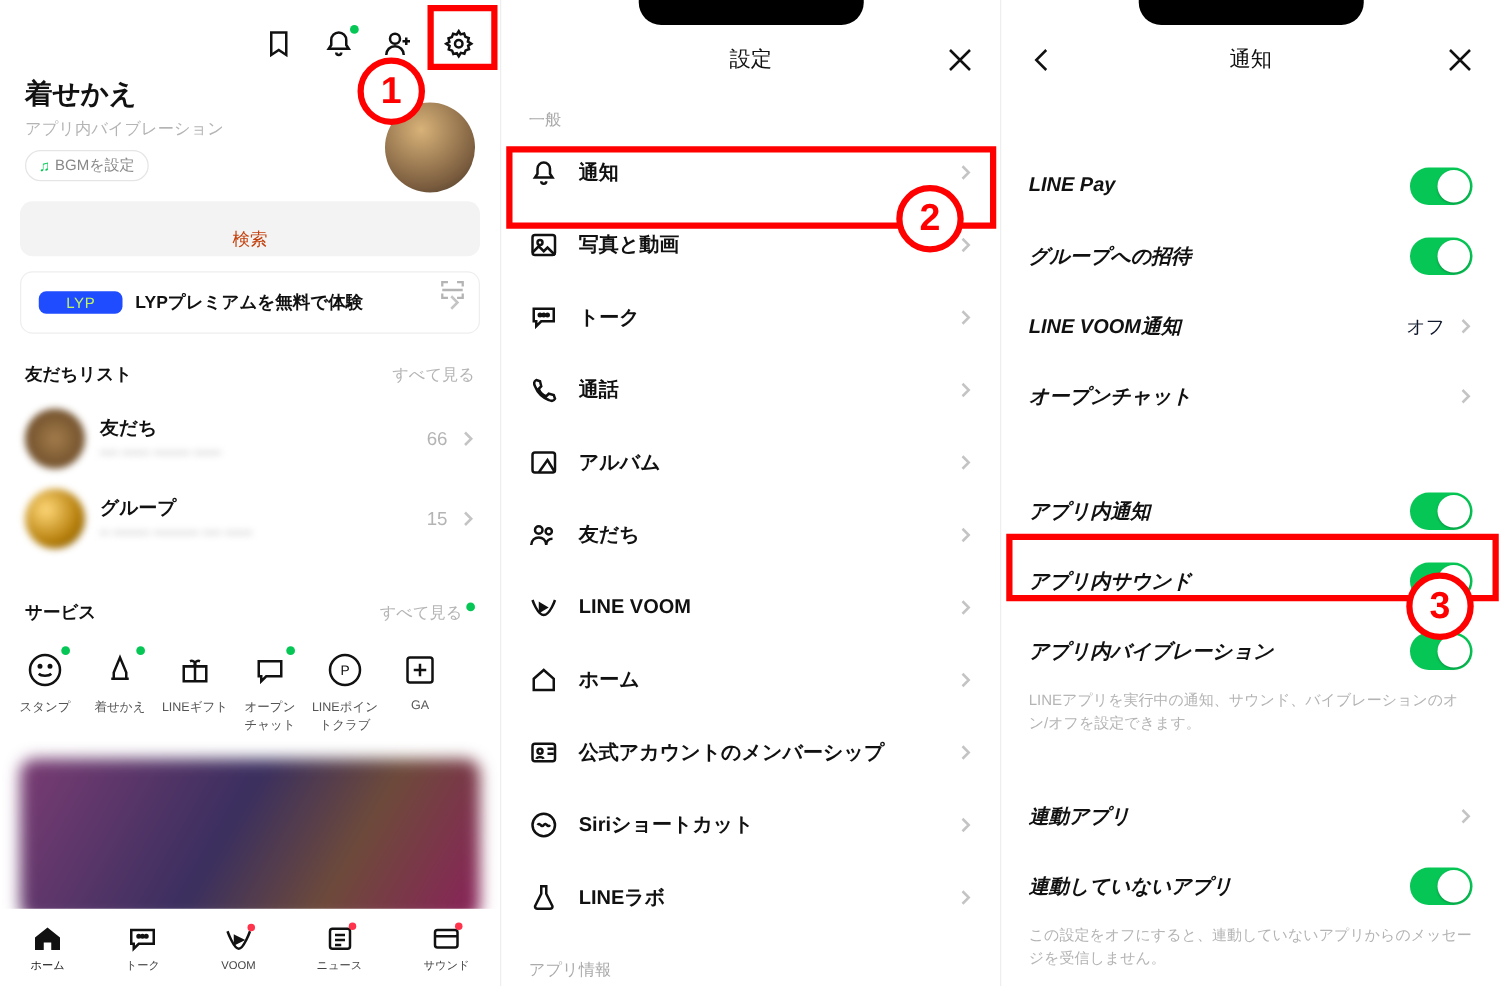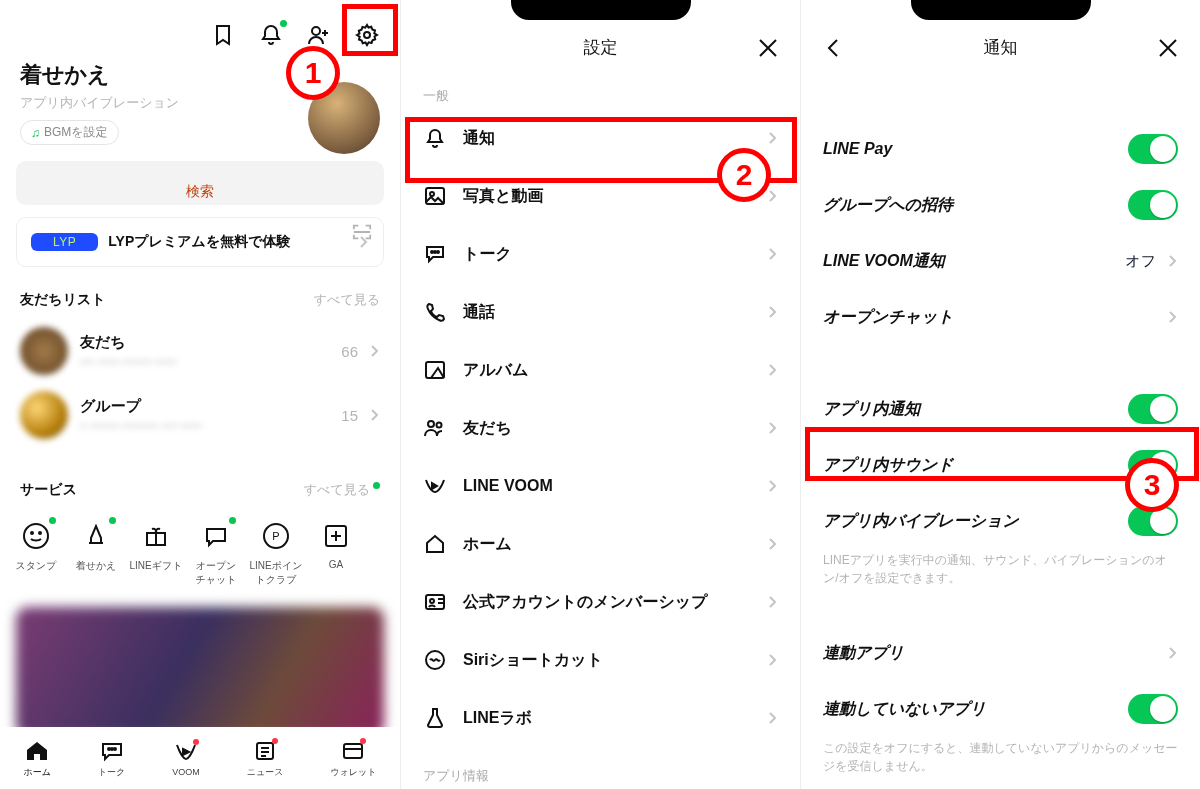--- a/index.html
+++ b/index.html
@@ -282,21 +282,21 @@
       <div>ニュース</div>
     </div>
     <div class="tab">
       <div class="ticon">
           <svg width="24" height="20" viewBox="0 0 24 20" fill="none" stroke="#111" stroke-width="2">
             <rect x="3" y="3" width="18" height="14" rx="2"></rect>
             <path d="M3 8h18"></path>
           </svg>
           <span class="tiny-dot"></span>
         </div>
-      <div>ウォレット</div>
+      <div>サウンド</div>
     </div>
   </div>
 
   
   <div class="hl" style="left:342px; top:4px; width:56px; height:52px;"></div>
   <div class="hl-circle" style="left:286px; top:46px;">1</div>
 </div>
 
 <div class="screen">
   <div class="notch"></div>

